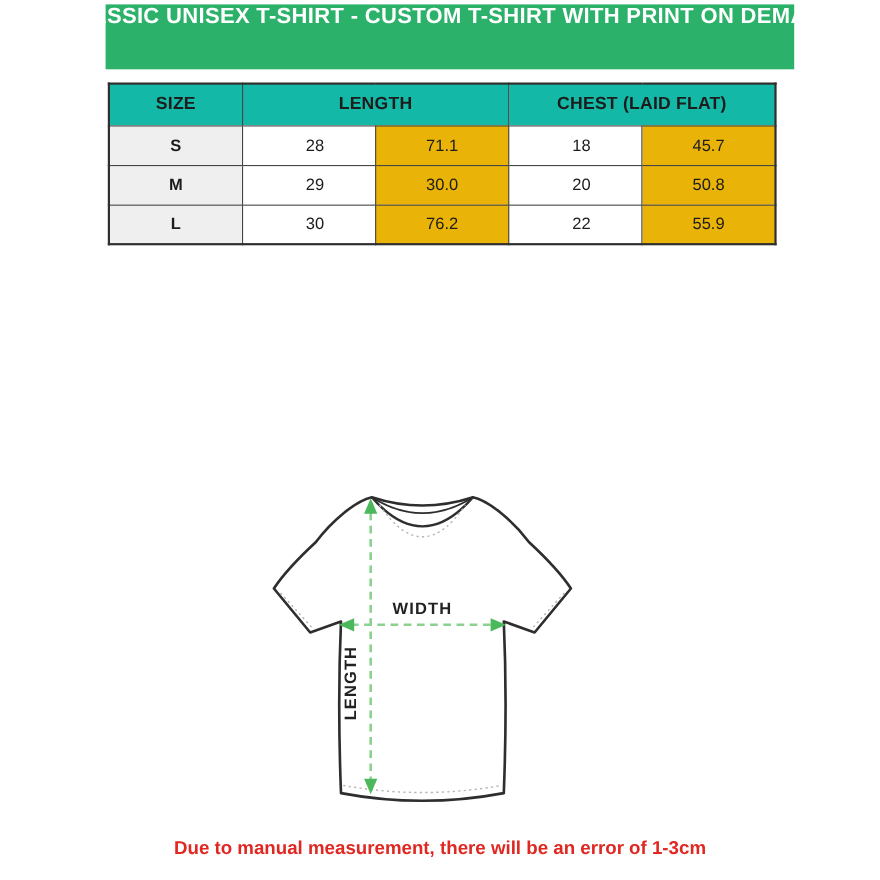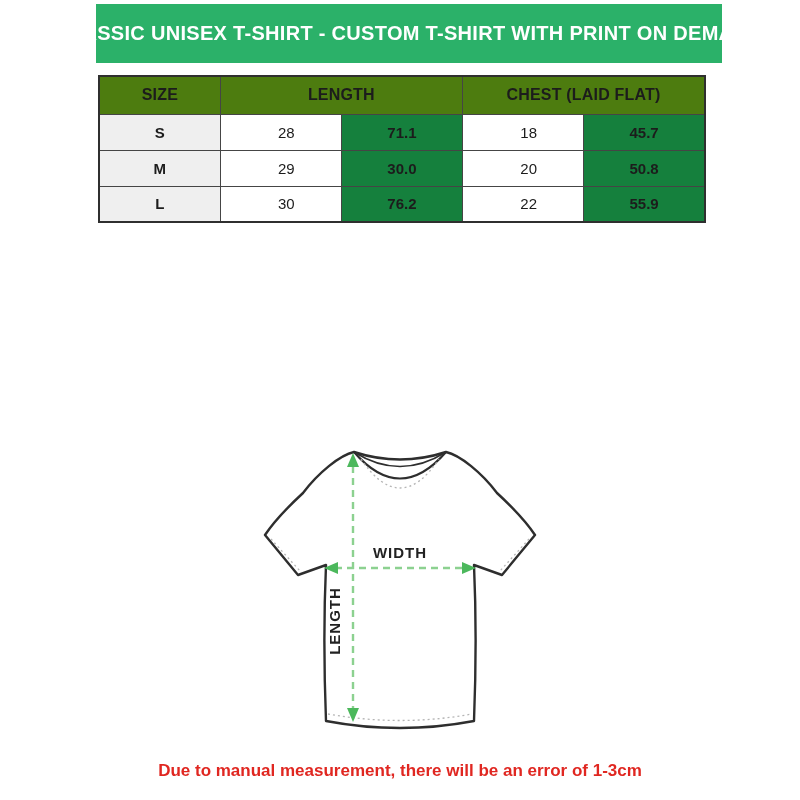--- a/index.html
+++ b/index.html
@@ -1,37 +1,37 @@
 <!DOCTYPE html>
 <html><head>
 <meta charset="utf-8">
 <style>
   html,body{margin:0;padding:0;background:#ffffff;}
   #page{position:relative;width:800px;height:800px;background:#ffffff;overflow:hidden;
         font-family:"Liberation Sans",sans-serif;}
 
   
   .banner{position:absolute;left:96px;top:4px;width:626px;height:59px;
-          display:flex;align-items:center;justify-content:center;}
+          display:flex;justify-content:center;}
   .banner span{color:#ffffff;font-size:20px;font-weight:bold;letter-spacing:.3px;white-space:nowrap;}
 
   
   .size-table{position:absolute;left:98px;top:75px;width:608px;
               border-collapse:collapse;table-layout:fixed;
               border:2px solid #2f2f2f;}
   .size-table td,.size-table th{border:1.5px solid #454545;text-align:center;vertical-align:middle;
               padding:0;color:#1c1c1c;box-sizing:border-box;}
-  .size-table th{height:38px;font-size:16px;font-weight:bold;background:#4d7c0f;letter-spacing:.2px;}
+  .size-table th{height:38px;font-size:16px;font-weight:bold;background:#14b8a6;letter-spacing:.2px;}
   .size-table td{height:36px;font-size:15px;}
   td.c-size{background:#efefef;font-weight:bold;}
   td.c-in{background:#ffffff;font-weight:normal;padding-left:11px;}
-  td.c-cm{background:#15803d;font-weight:bold;}
+  td.c-cm{background:#eab308;font-weight:normal;}
 
   
-  .diagram{position:absolute;left:240px;top:425px;width:320px;height:330px;}
+  .diagram{position:absolute;left:224px;top:425px;width:320px;height:330px;}
 
   
   .note{position:absolute;left:0;top:761px;width:800px;text-align:center;}
   .note span{color:#e02721;font-size:17px;font-weight:bold;}
 </style>
 </head>
 <body>
 
 <div id="page">
 

